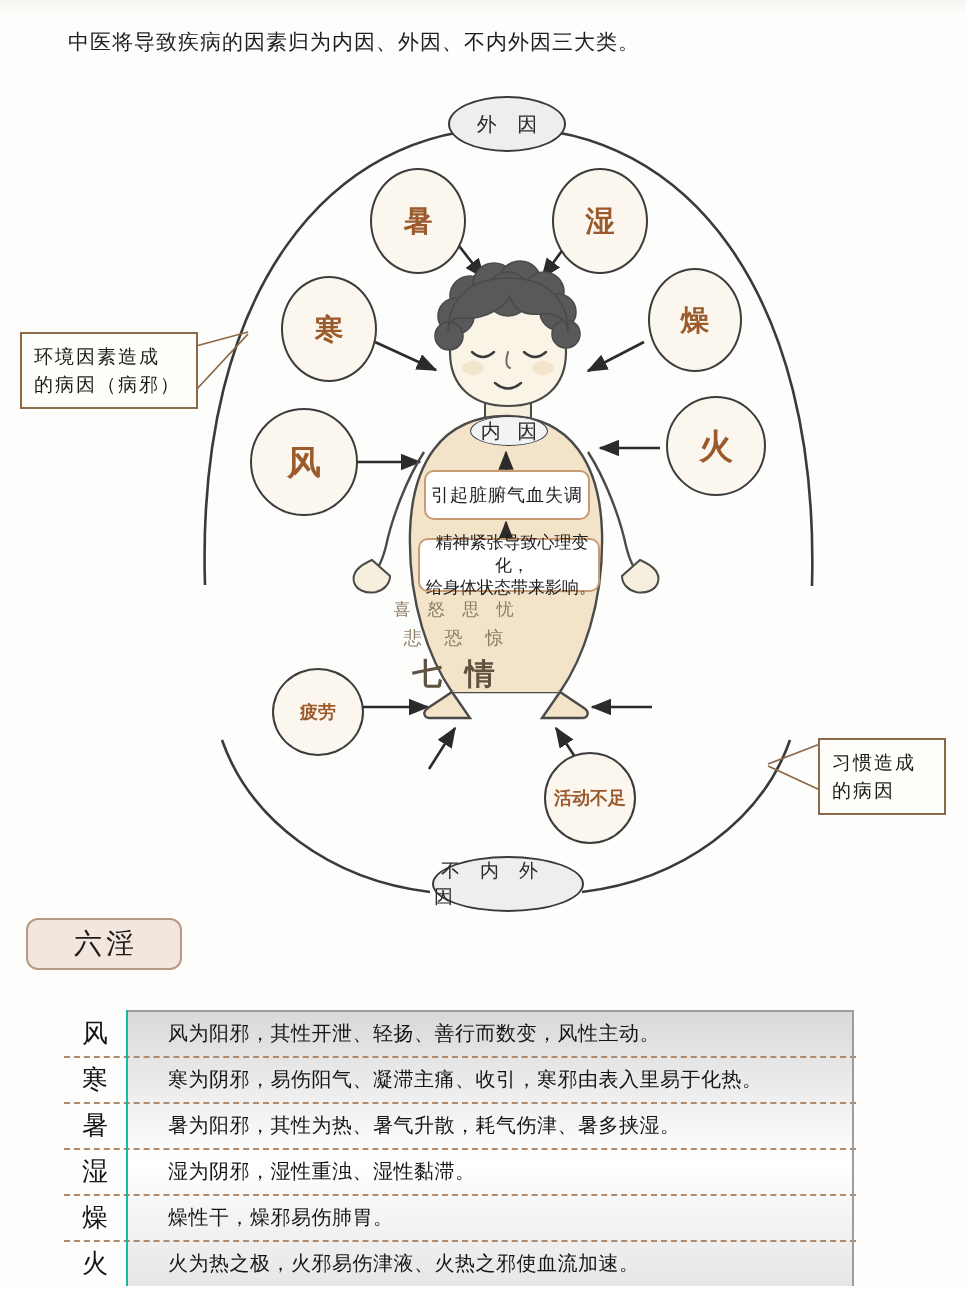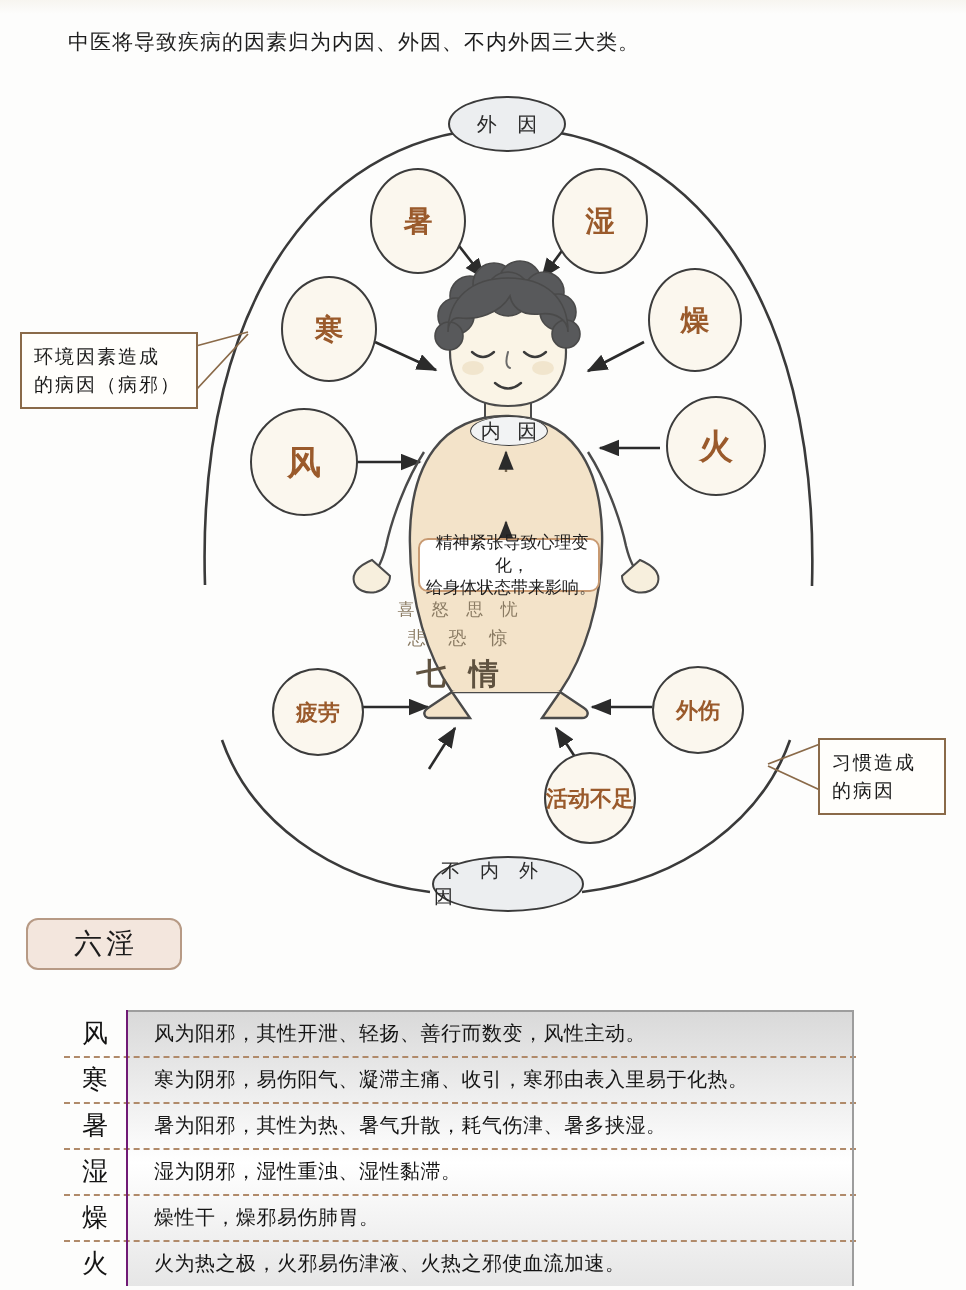--- a/index.html
+++ b/index.html
@@ -16,39 +16,39 @@
 
   
   #intro{
     position:absolute;left:68px;top:28px;
     font-size:21px;color:#1d1d1d;letter-spacing:1px;
     font-family:"DejaVu Sans",sans-serif;
     white-space:nowrap;
   }
 
   
-  #diagram{position:absolute;left:0;top:80px;width:907px;height:840px;padding-left:8px;}
+  #diagram{position:absolute;left:0;top:80px;width:907px;height:840px;}
   #diagram svg{position:absolute;left:0;top:0;}
 
   .node{
     position:absolute;
     display:flex;align-items:center;justify-content:center;
     text-align:center;
     border-radius:50%;
     border:2.5px solid #3c3c3c;
     background:#fbf7ee;
     color:#9a5a2b;
     font-family:"DejaVu Serif","Liberation Serif",serif;
     font-weight:bold;
     box-sizing:border-box;
     line-height:1.12;
   }
   .node.big{font-size:34px;}
   .node.mid{font-size:29px;}
-  .node.small{font-size:22px;}
+  .node.small{font-size:18px;}
 
   .cap{
     position:absolute;
     display:flex;align-items:center;justify-content:center;
     border-radius:50%;
     border:2px solid #3a3a3a;
     background:#eceef0;
     color:#2b2b2b;
     font-size:20px;letter-spacing:7px;
     text-indent:7px;
@@ -118,22 +118,22 @@
   .trow{position:relative;height:46px;display:flex;align-items:center;}
   .tkey{
     width:62px;flex:0 0 62px;
     font-family:"DejaVu Serif","Liberation Serif",serif;
     font-size:26px;color:#141414;
     text-align:center;
   }
   .tval{
     flex:1;height:100%;
     display:flex;align-items:center;
-    border-left:2px solid #701a75;
-    padding-left:26px;
+    border-left:2px solid #14b8a6;
+    padding-left:40px;
     box-sizing:border-box;
     font-family:"DejaVu Sans",sans-serif;
     font-size:20px;color:#151515;letter-spacing:0.5px;
     white-space:nowrap;
   }
   .tval.lastcol{border-right:2px solid #9d9d9d;}
   #tbl .shade{
     position:absolute;left:62px;top:0;width:728px;height:100%;
     background:linear-gradient(180deg,#d9d9d9 0%,#fafafa 48%,#ffffff 55%,#e6e6e6 100%);
     border-left:2px solid #9d9d9d;border-right:2px solid #9d9d9d;
@@ -258,24 +258,24 @@
     <div class="node mid" style="left:281px;top:196px;width:96px;height:106px;">寒</div>
     <div class="node mid" style="left:648px;top:188px;width:94px;height:104px;">燥</div>
     <div class="node big" style="left:250px;top:328px;width:108px;height:108px;">风</div>
     <div class="node big" style="left:666px;top:316px;width:100px;height:100px;">火</div>
 
     <div class="node small" style="left:272px;top:588px;width:92px;height:88px;">疲劳</div>
     <div class="node small" style="left:544px;top:672px;width:92px;height:92px;flex-direction:row;">
       <span>活动</span>
       <span>不足</span>
     </div>
-    <div class="node small" style="left:652px;top:586px;width:92px;height:88px;">外伤</div>
 
     <div class="innercap" style="left:470px;top:336px;width:78px;height:30px;">内 因</div>
 
+    <div class="inner-box" id="innerbox1" style="left:424px;top:390px;width:166px;height:50px;">引起脏腑气血失调</div>
 
     <div class="inner-box" id="innerbox2" style="left:418px;top:458px;width:182px;height:54px;">
       <span>精神紧张导致心理变化，</span>
       <span>给身体状态带来影响。</span>
     </div>
 
     <div class="emo" style="left:0;top:518px;font-size:17px;">喜 怒 思 忧</div>
     <div class="emo" style="left:0;top:546px;font-size:18px;font-family:Liberation Mono, monospace;">悲 恐 惊</div>
     <div class="emo" style="left:0;top:574px;font-size:30px;font-weight:bold;color:#5f5240;">七 情</div>
 

